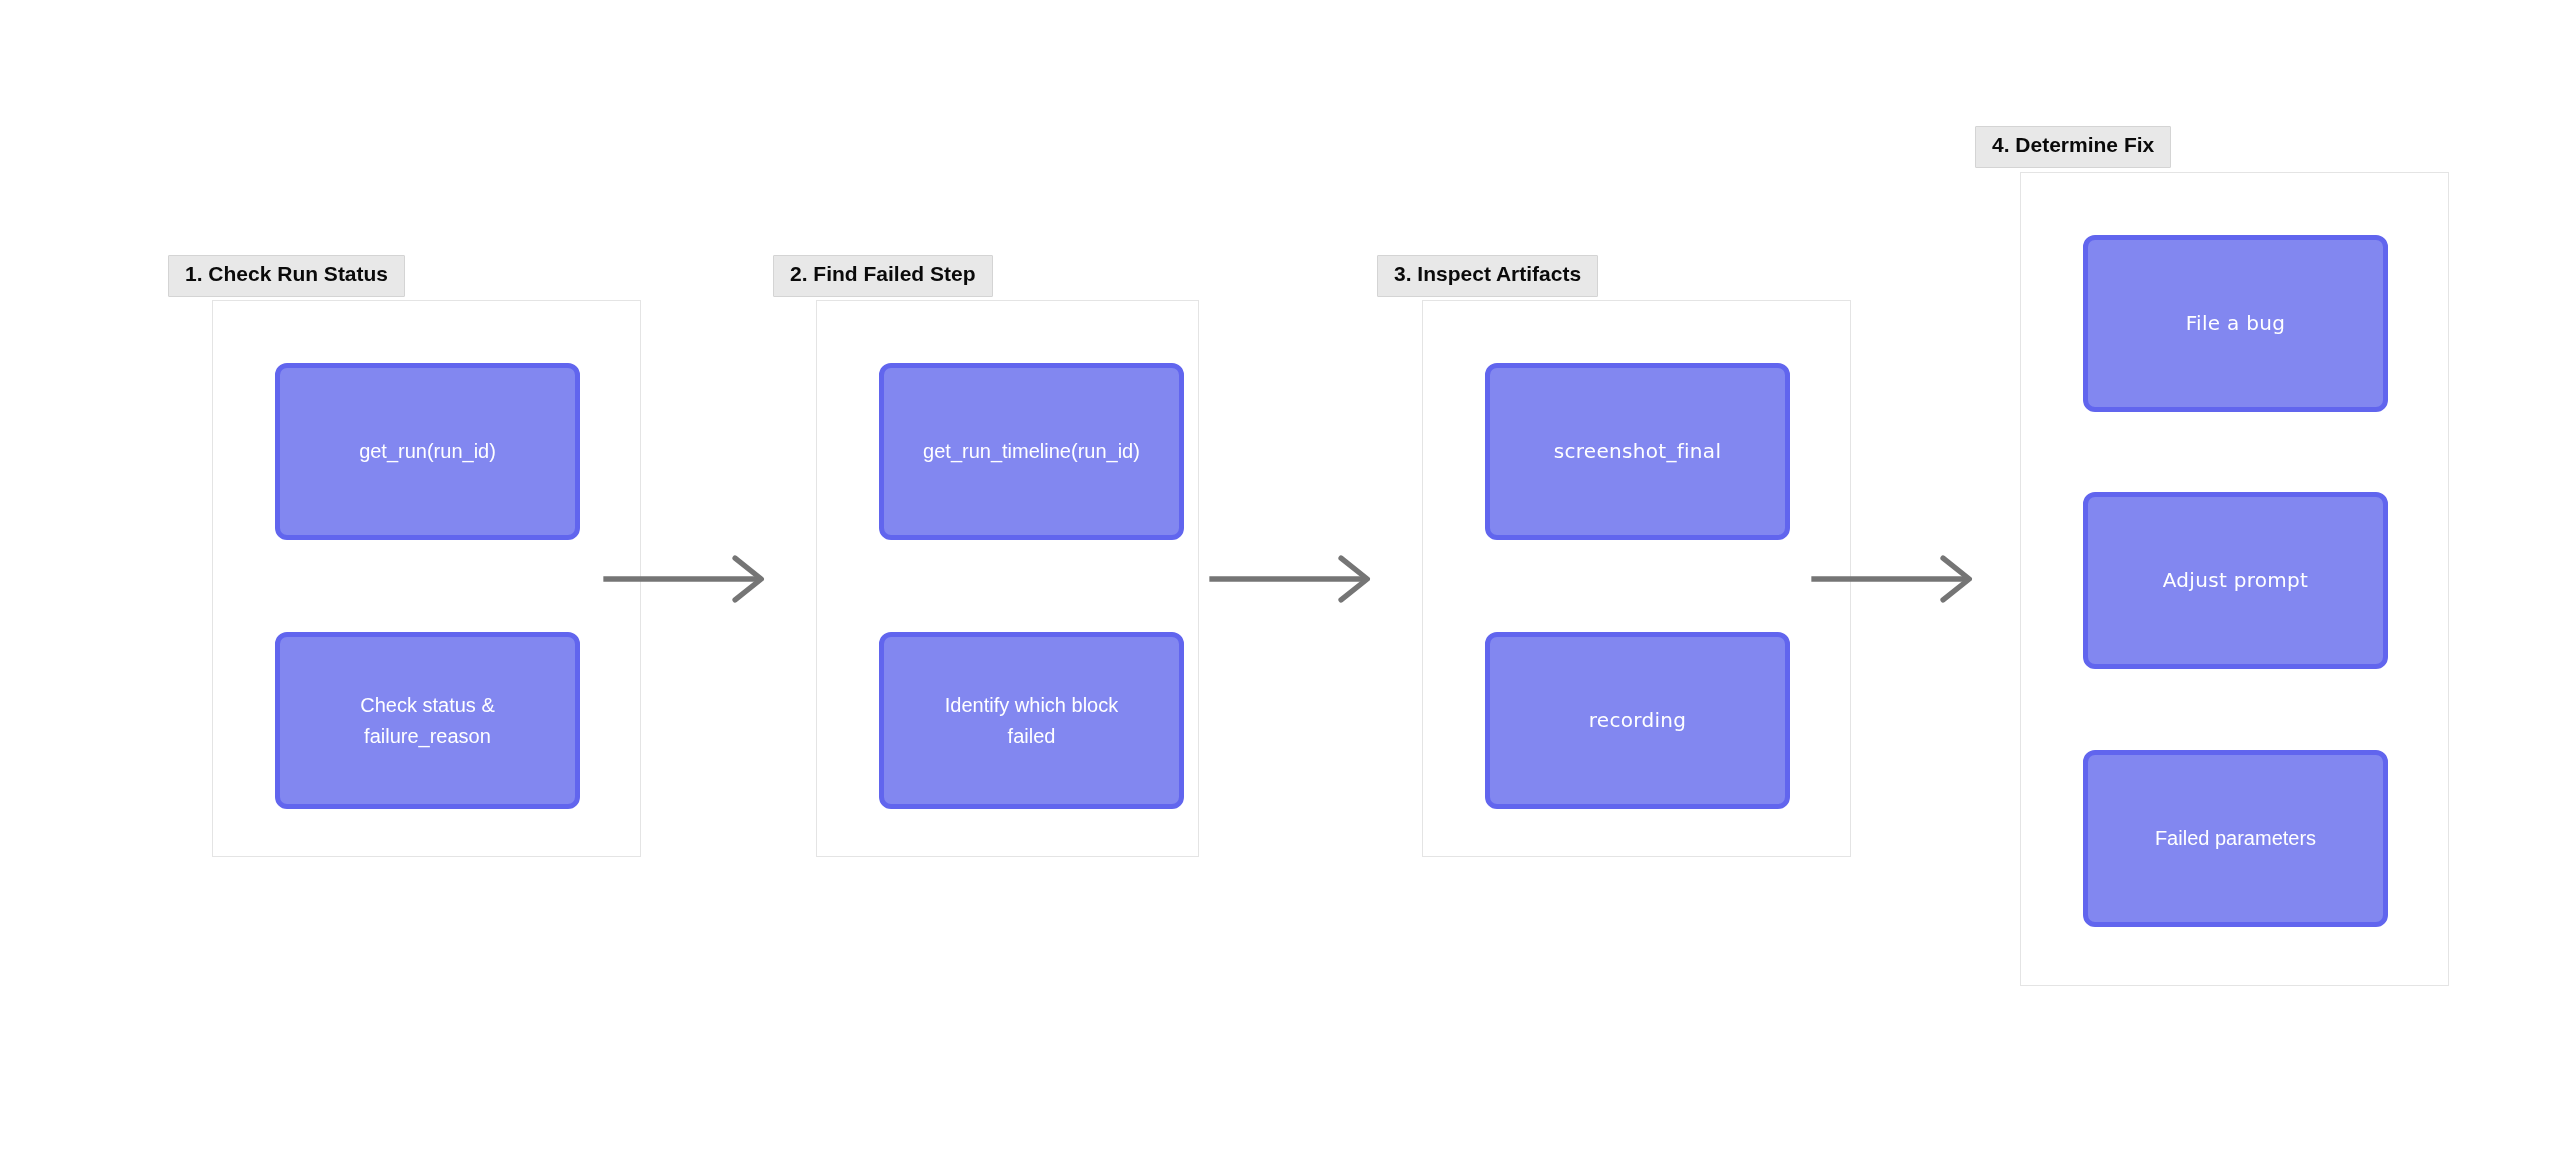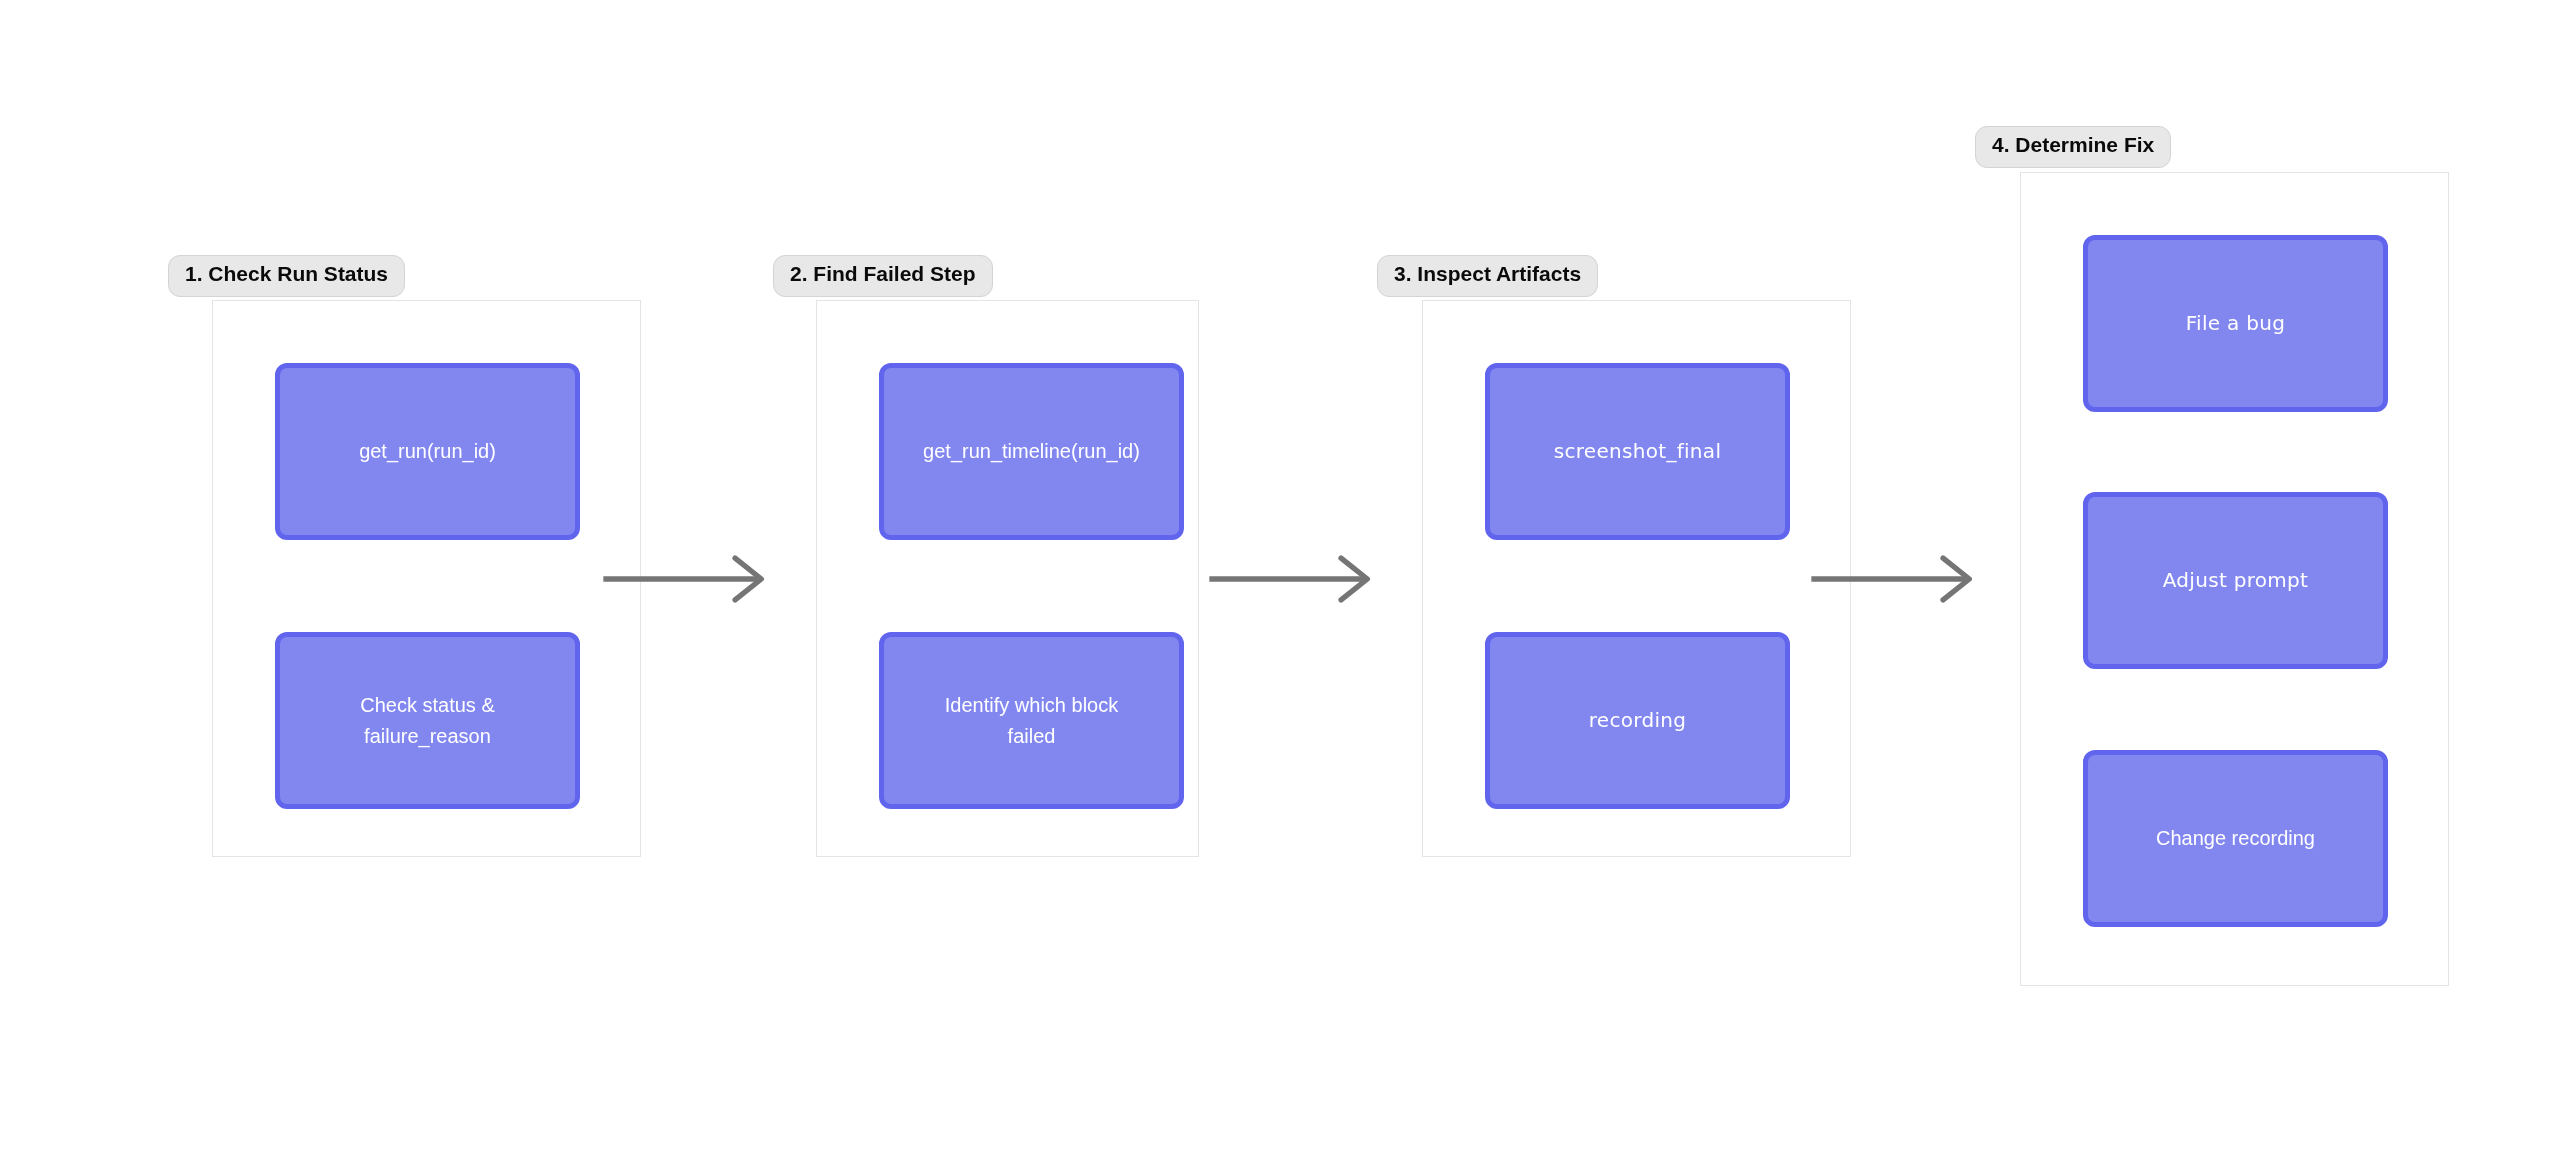--- a/index.html
+++ b/index.html
@@ -17,21 +17,21 @@
   }
   
   .badge {
     position: absolute;
     height: 42px;
     line-height: 35px;
     padding: 0 16px;
     box-sizing: border-box;
     background: #e8e8e8;
     border: 1.3px solid #d4d4d4;
-    border-radius: 12px;
+    border-radius: 1px;
     font-size: 21px;
     font-weight: 600;
     color: #0a0a0a;
     white-space: nowrap;
   }
   
   .frame {
     position: absolute;
     background: #ffffff;
     border: 1.3px solid #e4e4e4;
@@ -127,17 +127,17 @@
 
   <svg class="arrow" id="arrow3" viewBox="0 0 244 80">
     <path d="M2 40 H234" stroke="#757575" stroke-width="8" fill="none"></path>
     <path d="M198 9 L237 40 L198 71" stroke="#757575" stroke-width="8" fill="none" stroke-linecap="round" stroke-linejoin="round"></path>
   </svg>
 
   <div class="badge" id="badge4">4. Determine Fix</div>
   <div class="frame" id="frame4">
     <div class="node wide slot4-a">File a bug</div>
     <div class="node wide slot4-b">Adjust prompt</div>
-    <div class="node slot4-c">Change recording</div>
+    <div class="node slot4-c">Failed parameters</div>
   </div>
 
 </div>
 
 
 </body></html>

